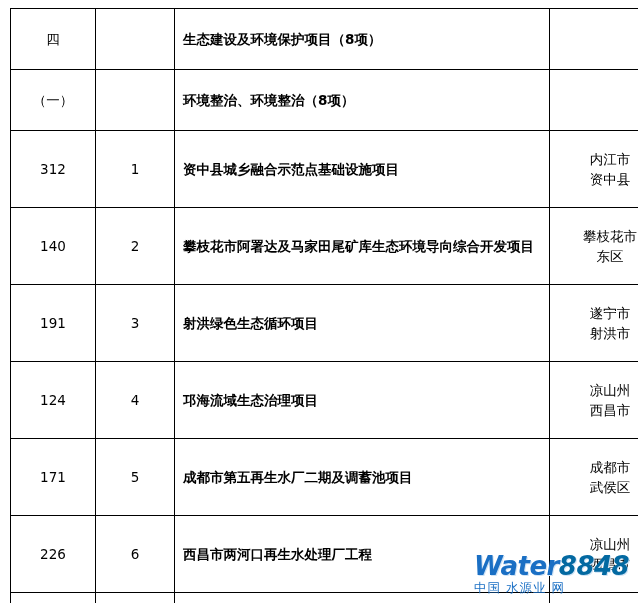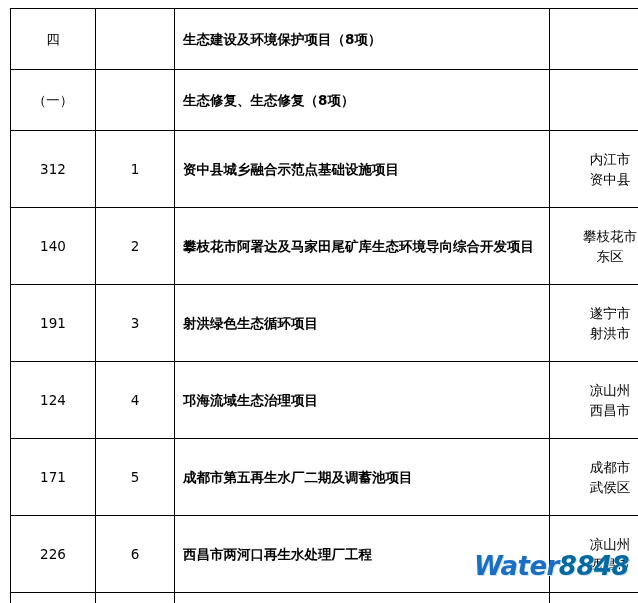--- a/index.html
+++ b/index.html
@@ -75,21 +75,21 @@
       <td class="col-name name-cell">生态建设及环境保护项目（8项）</td>
       <td class="col-loc">
         <span class="loc-line"></span>
         <span class="loc-line"></span>
       </td>
     </tr>
 
     <tr class="row-head">
       <td class="col-no">（一）</td>
       <td class="col-seq"></td>
-      <td class="col-name name-cell">生态修复、生态修复（8项）</td>
+      <td class="col-name name-cell">环境整治、环境整治（8项）</td>
       <td class="col-loc">
         <span class="loc-line"></span>
         <span class="loc-line"></span>
       </td>
     </tr>
 
     <tr class="row-double">
       <td class="col-no">312</td>
       <td class="col-seq">1</td>
       <td class="col-name name-cell">资中县城乡融合示范点基础设施项目</td>
@@ -157,13 +157,14 @@
         
         
       </td>
     </tr>
 
   </tbody>
 </table>
 
 <div class="watermark">
   <div class="wm-top"><span>Water</span><span class="wm-accent">8848</span></div>
+  <div class="wm-bottom">中国 水源业 网</div>
 </div>
 
 </body></html>

